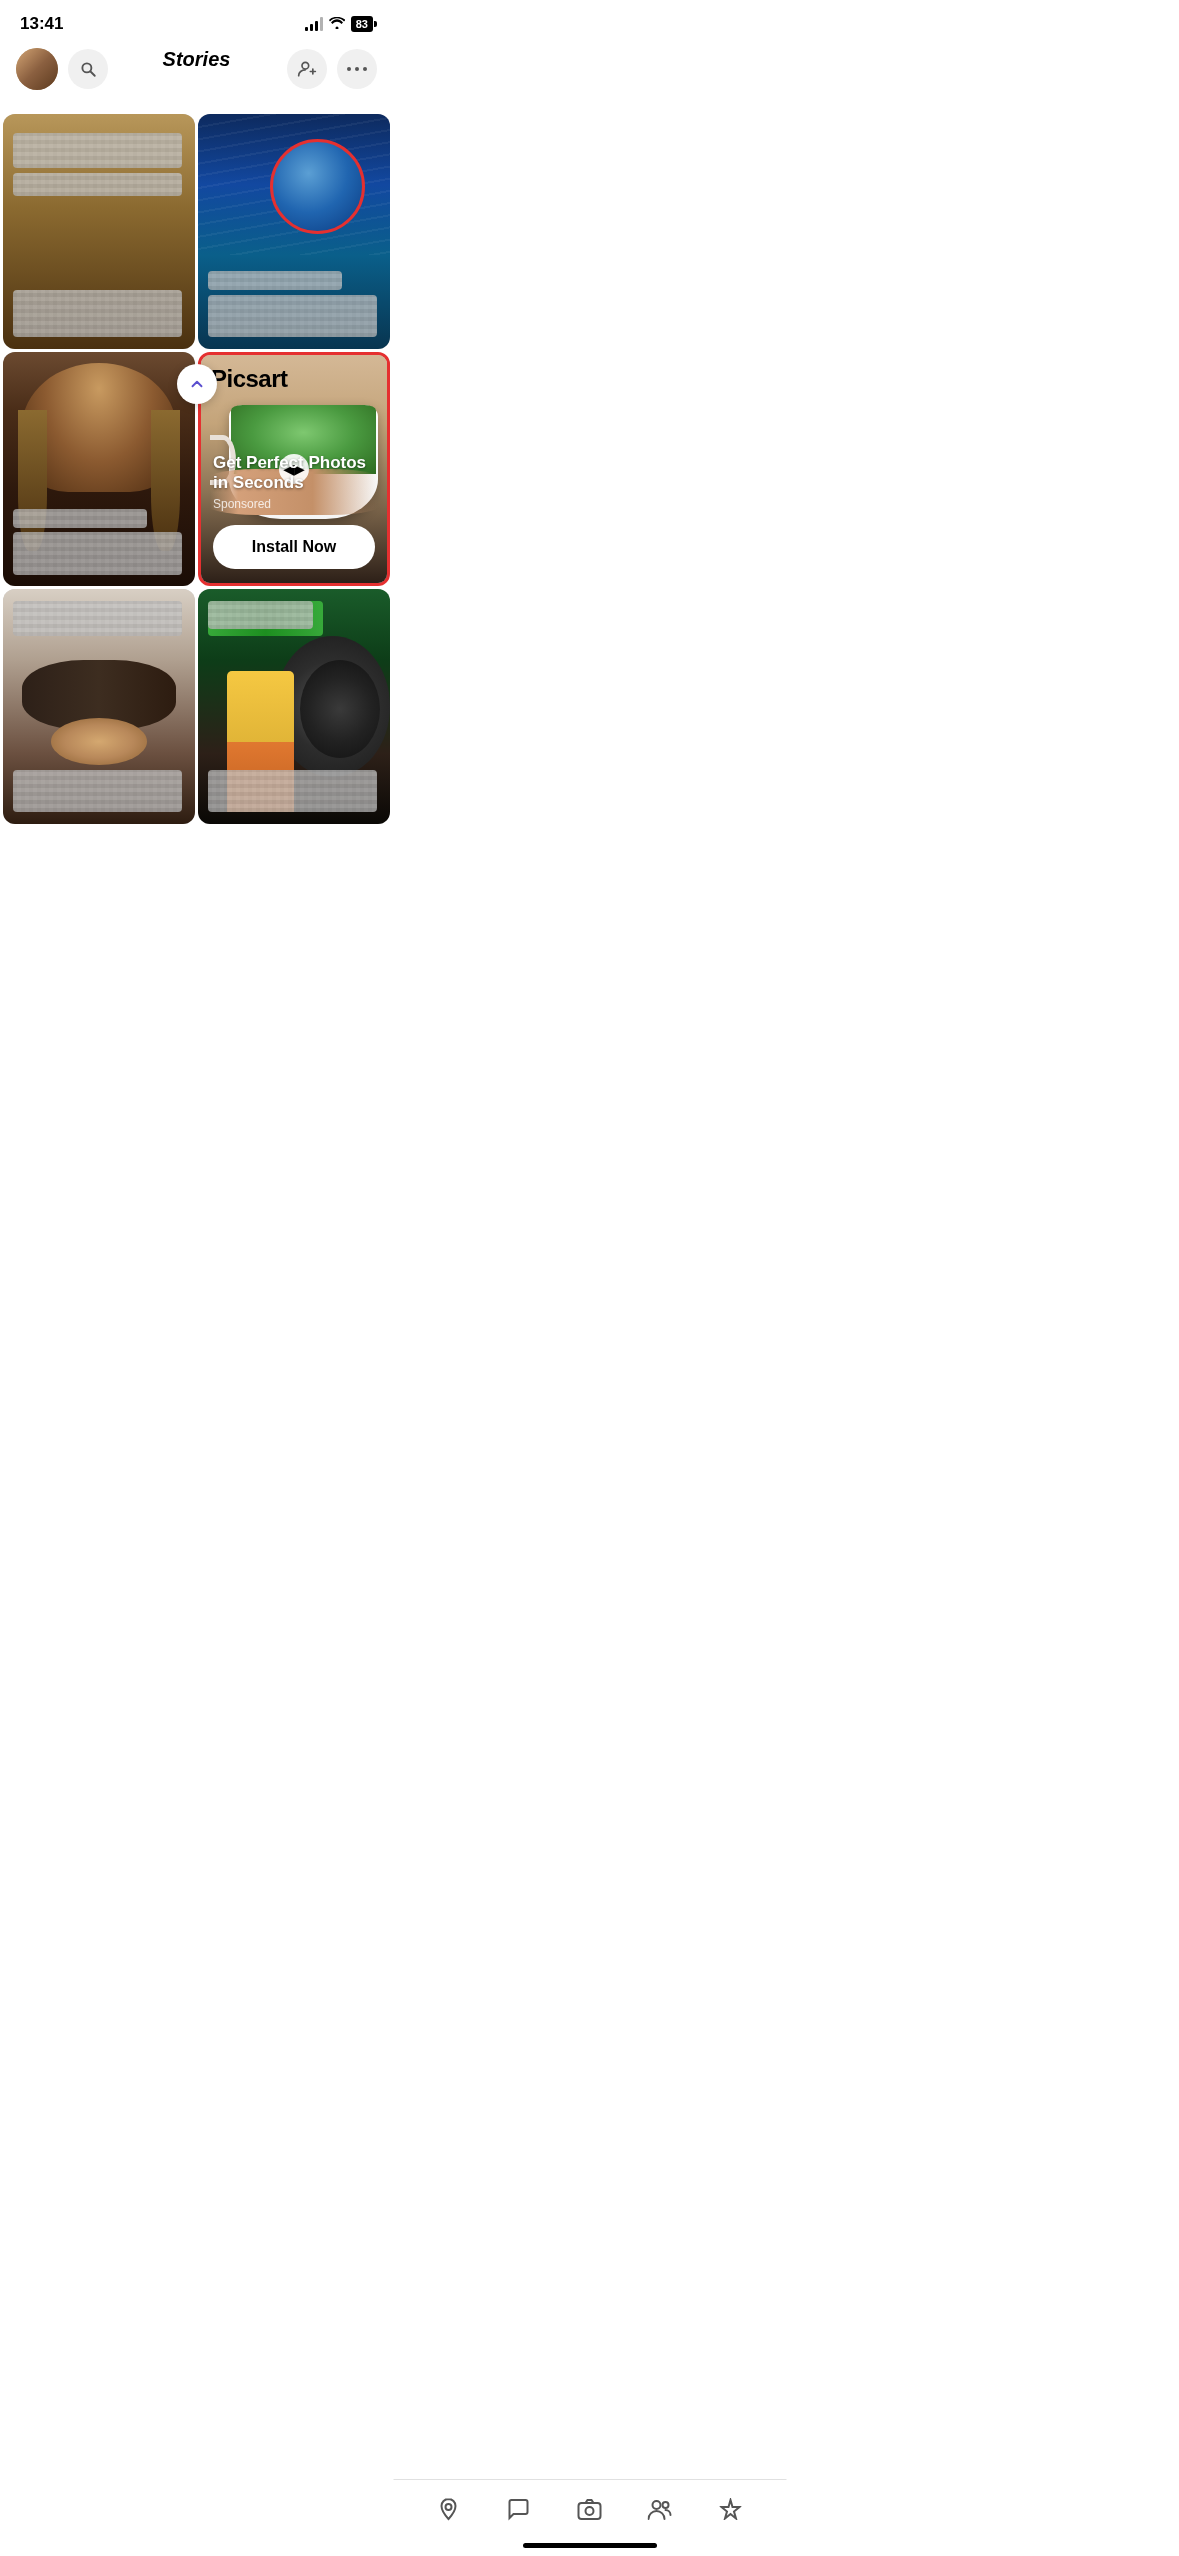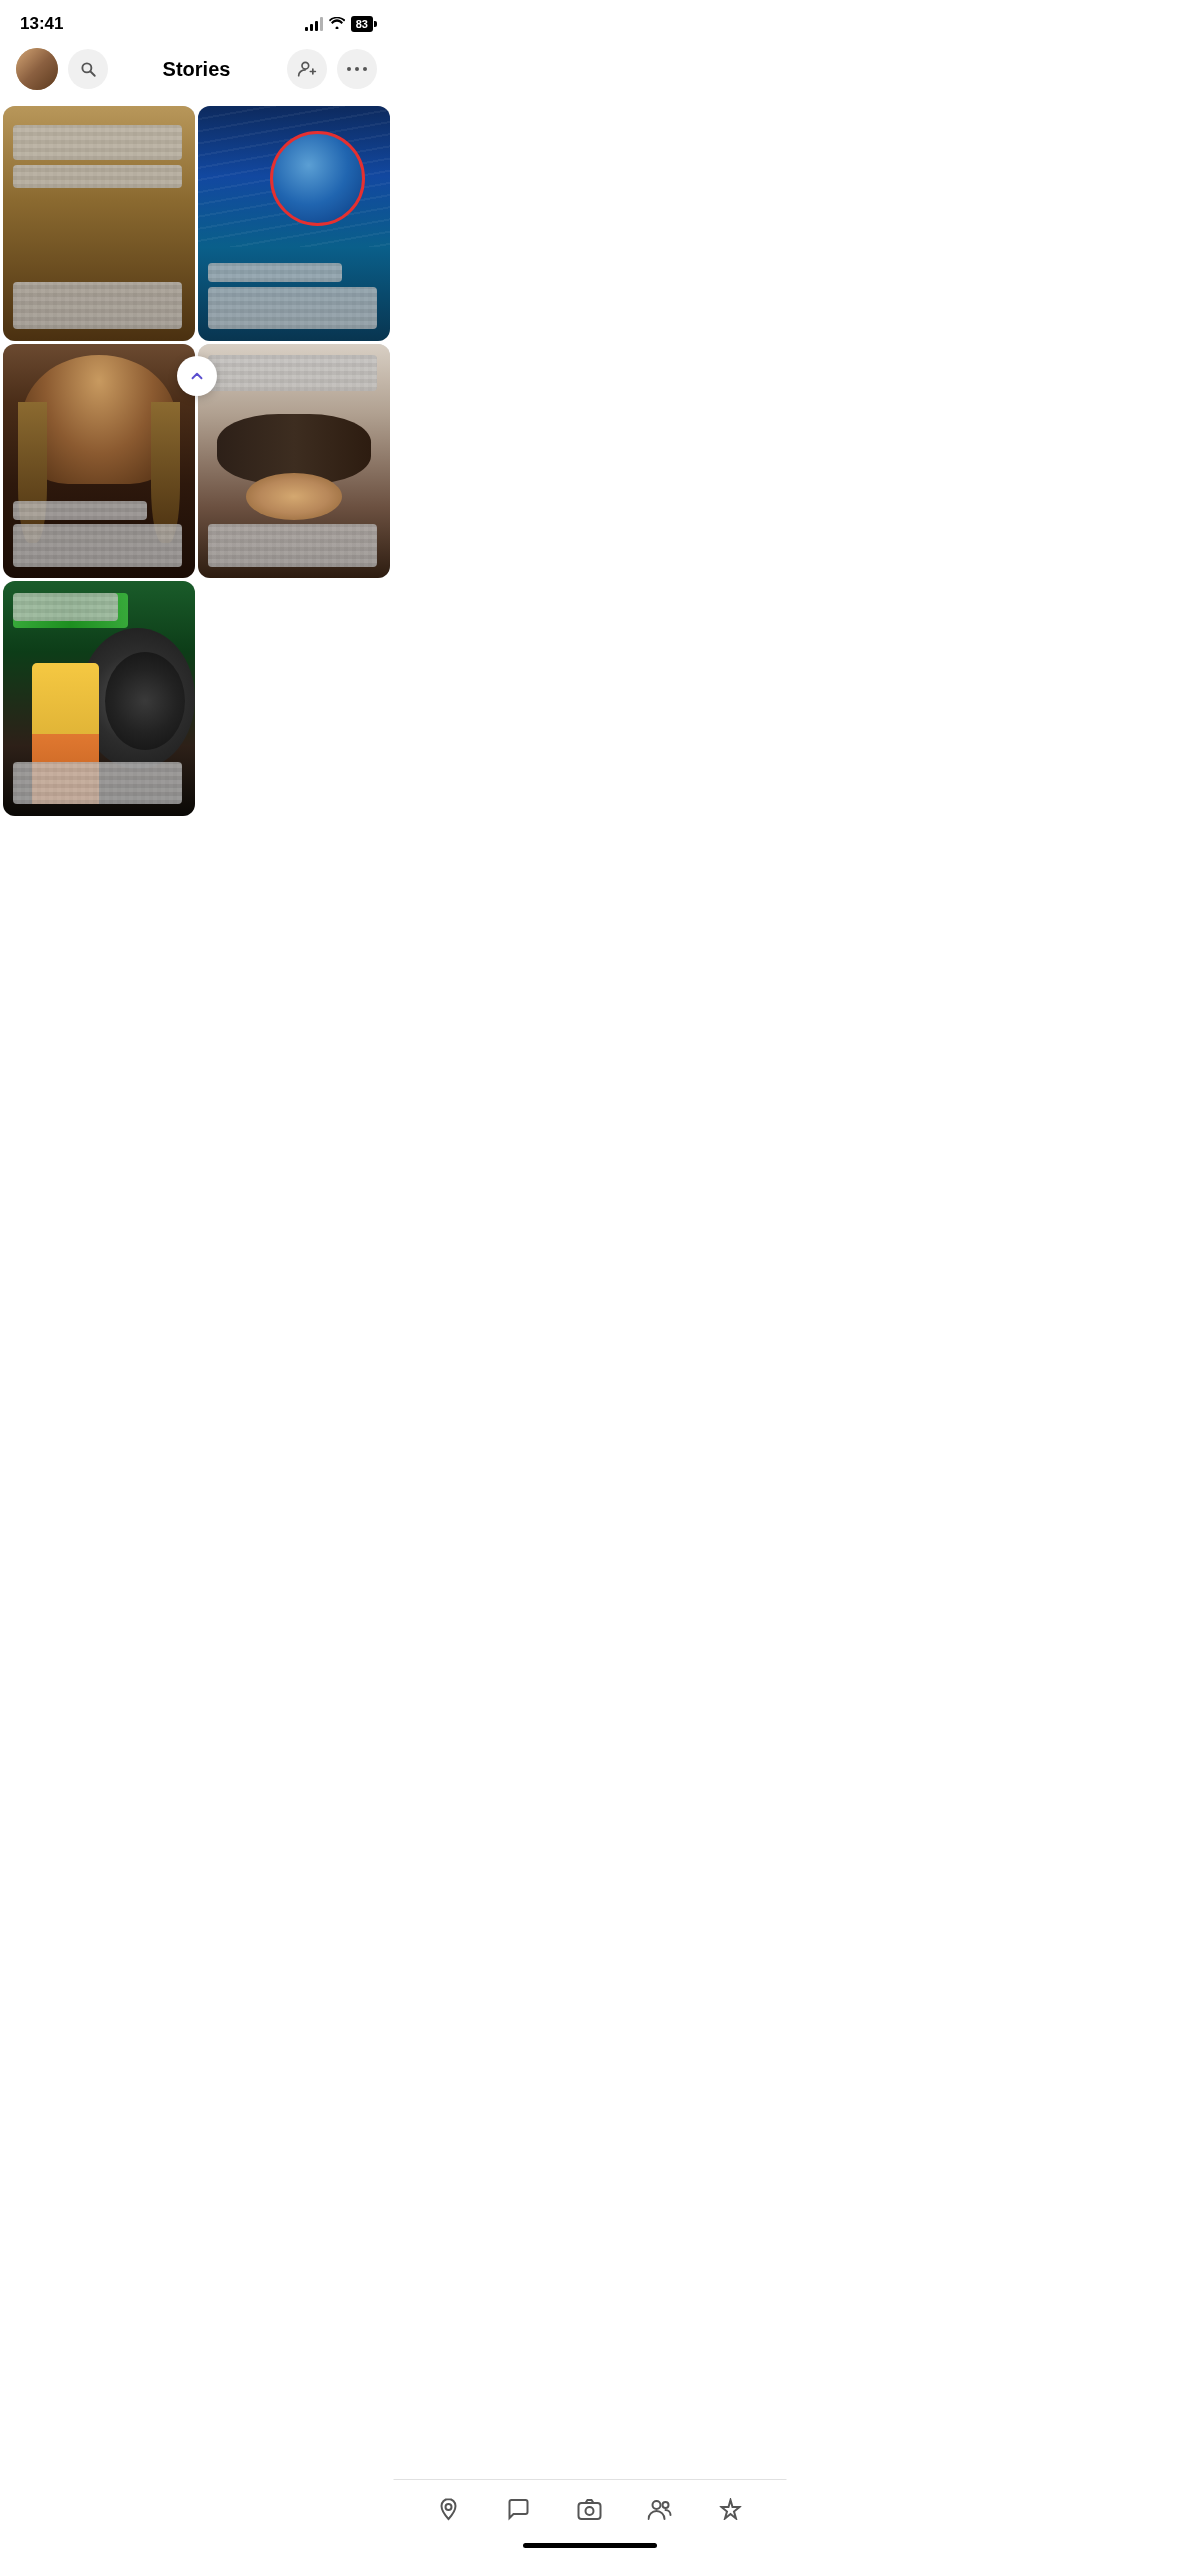--- a/index.html
+++ b/index.html
@@ -70,24 +70,24 @@
       transform: translateY(-50%);
       width: 3px;
       height: 6px;
       background: #000;
       border-radius: 0 2px 2px 0;
     }
 
     
     .header {
       display: flex;
-      align-items: center;
       justify-content: space-between;
-      padding: 8px 16px 16px;
+      padding: 8px 16px 24px;
       background: #fff;
+      font-style: italic;
     }
     .header-left {
       display: flex;
       align-items: center;
       gap: 10px;
     }
     .avatar {
       width: 42px;
       height: 42px;
       border-radius: 50%;
@@ -397,20 +397,42 @@
 
       <div style="position:absolute;top:5%;left:10%;width:80%;height:55%;background:radial-gradient(ellipse at 50% 20%,#c89a60,#8b5a30,#4a2a10);border-radius:50% 50% 30% 30%;"></div>
 
       <div style="position:absolute;top:25%;left:8%;width:15%;height:60%;background:linear-gradient(180deg,#8b6a30,#4a3010);border-radius:0 0 40% 40%;"></div>
       <div style="position:absolute;top:25%;right:8%;width:15%;height:60%;background:linear-gradient(180deg,#8b6a30,#4a3010);border-radius:0 0 40% 40%;"></div>
       <div style="position:absolute;bottom:5%;left:5%;width:88%;height:18%;" class="pixel-blur"></div>
       <div style="position:absolute;bottom:25%;left:5%;width:70%;height:8%;" class="pixel-blur"></div>
     </div>
   </div>
 
+  <div class="story-card story-ad">
+    <div class="story-content-wrapper">
+      <div class="ad-card-bg"></div>
+
+      <div style="position:absolute;top:22%;left:15%;right:5%;height:50%;background:linear-gradient(180deg,#fff 0%,#f5f5f5 100%);border-radius:10% 10% 35% 35%;box-shadow:0 4px 12px rgba(0,0,0,0.3);"></div>
+
+      <div style="position:absolute;top:22%;left:16%;right:6%;height:30%;background:radial-gradient(ellipse at 50% 40%,#7ec870,#4a9a40,#2d6a20);border-radius:8% 8% 0 0;"></div>
+
+      <div style="position:absolute;top:35%;left:5%;width:14%;height:22%;border:5px solid #e8e0d8;border-radius:0 50% 50% 0;border-left:none;"></div>
+
+      <div style="position:absolute;bottom:30%;left:0;right:0;height:20%;background:linear-gradient(90deg,transparent 5%,#d4a07a 20%,#c49068 60%,transparent 95%);border-radius:30%;"></div>
+
+      <div style="position:absolute;top:10px;left:10px;font-size:24px;font-weight:900;color:#000;letter-spacing:-0.5px;">Picsart</div>
+
+      <div class="ad-resize-icon">◀▶</div>
+
+      <div class="ad-headline">Get Perfect Photos in Seconds</div>
+      <div class="ad-sponsored">Sponsored</div>
+
+      <button class="ad-install-btn">Install Now</button>
+    </div>
+  </div>
 
   <div class="story-card">
     <div class="story-content-wrapper">
       <div style="position:absolute;top:0;left:0;right:0;bottom:0;background:linear-gradient(180deg,#d8cfc4 0%,#b0a090 30%,#6b5040 70%,#2d1c10 100%);"></div>
 
       <div style="position:absolute;top:30%;left:10%;width:80%;height:30%;background:linear-gradient(90deg,#2d2018,#3d2d20,#2d1c10);border-radius:40%;"></div>
 
       <div style="position:absolute;top:55%;left:25%;width:50%;height:20%;background:radial-gradient(ellipse,#d4a870,#b8885a,#8b6030);border-radius:50%;"></div>
 
       <div style="position:absolute;top:5%;left:5%;width:88%;height:15%;" class="pixel-blur"></div>

